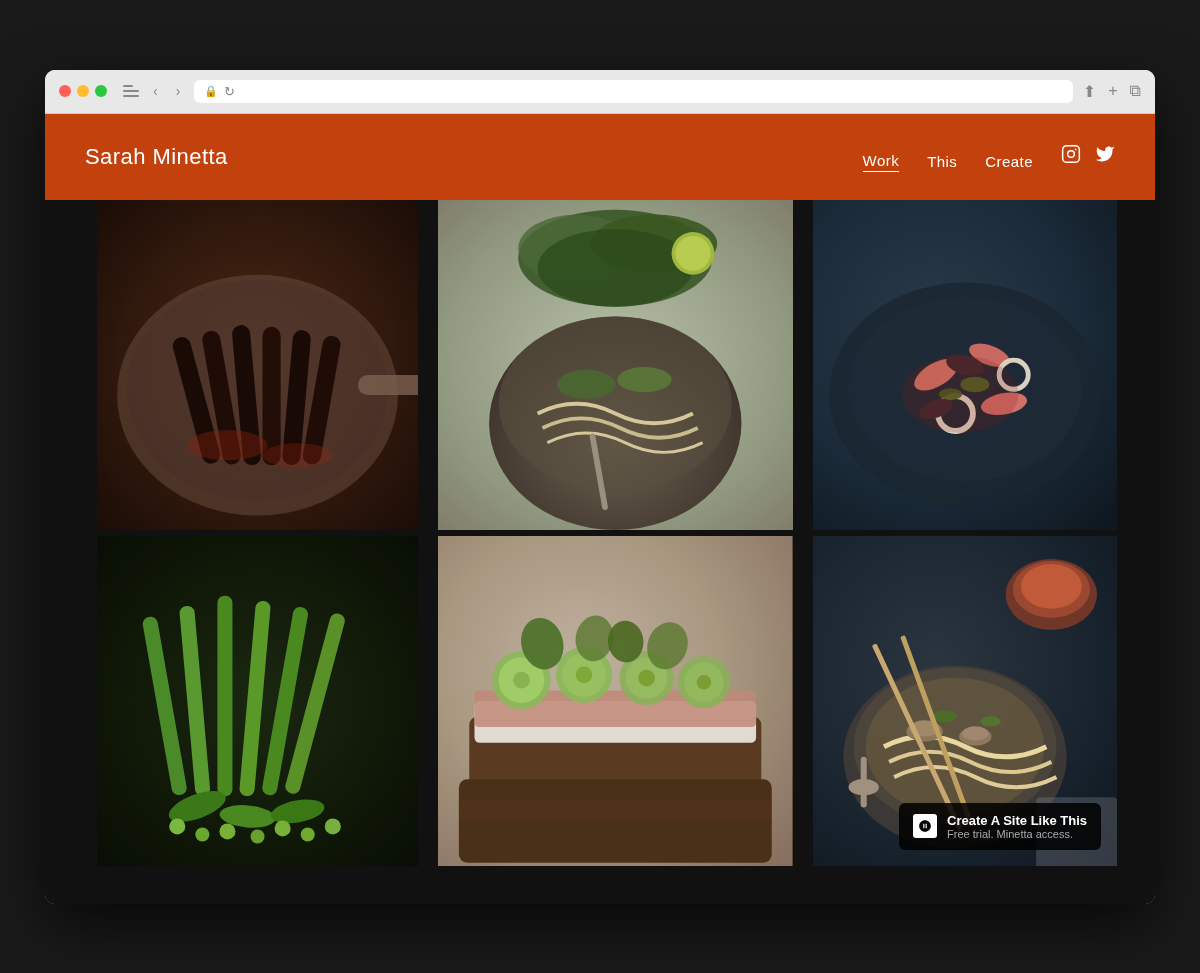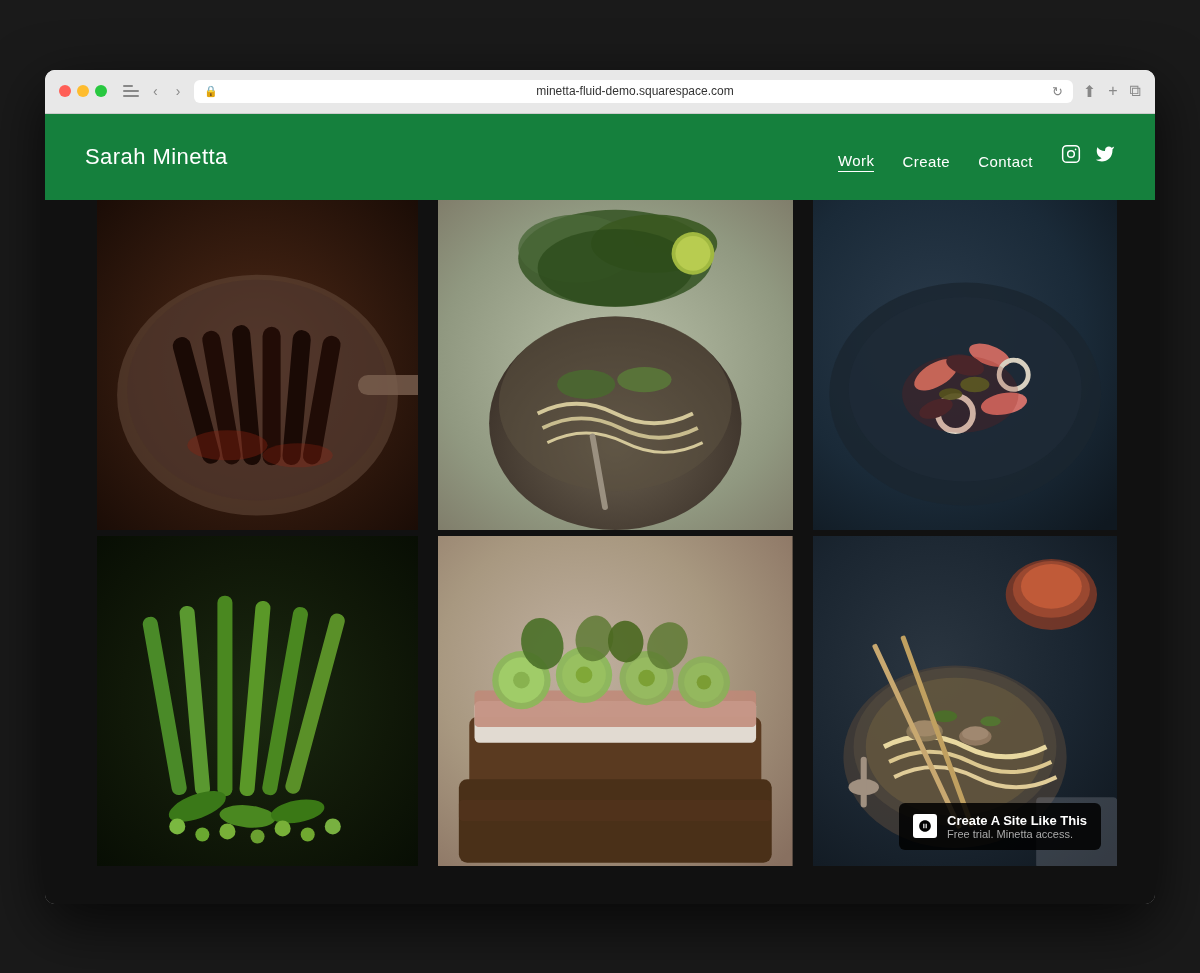--- a/index.html
+++ b/index.html
@@ -117,21 +117,21 @@
       font-size: 16px;
     }
 
     
     .website {
       background: #111;
       color: #fff;
     }
 
     .site-header {
-      background: #15803d;
+      background: #c2410c;
       padding: 28px 40px;
       display: flex;
       align-items: center;
       justify-content: space-between;
     }
 
     .site-logo {
       font-size: 22px;
       font-weight: 400;
       color: #fff;
@@ -264,40 +264,39 @@
       <span></span>
         <span></span>
         <span></span>
     </div>
 
     <button class="nav-btn">‹</button>
     <button class="nav-btn">›</button>
 
     <div class="url-bar-container">
       <span class="lock-icon">🔒</span>
-      <span class="url-text">minetta-fluid-demo.squarespace.com</span>
       <button class="reload-btn">↻</button>
     </div>
 
     <div class="browser-actions">
       <button class="browser-action-btn">⬆</button>
       <button class="browser-action-btn">+</button>
       <button class="browser-action-btn">⧉</button>
     </div>
   </div>
 
   <div class="website">
 
     <header class="site-header">
       <div class="site-logo">Sarah Minetta</div>
 
       <nav class="site-nav">
         <a href="#" class="nav-link active">Work</a>
+        <a href="#" class="nav-link">This</a>
         <a href="#" class="nav-link">Create</a>
-        <a href="#" class="nav-link">Contact</a>
 
         <div class="social-icons">
           <span class="social-icon">
             <svg width="20" height="20" viewBox="0 0 24 24" fill="none" stroke="white" stroke-width="1.8" stroke-linecap="round" stroke-linejoin="round">
               <rect x="2" y="2" width="20" height="20" rx="5" ry="5"></rect>
               <circle cx="12" cy="12" r="4"></circle>
               <circle cx="17.5" cy="6.5" r="1" fill="white" stroke="none"></circle>
             </svg>
           </span>
           <span class="social-icon">

